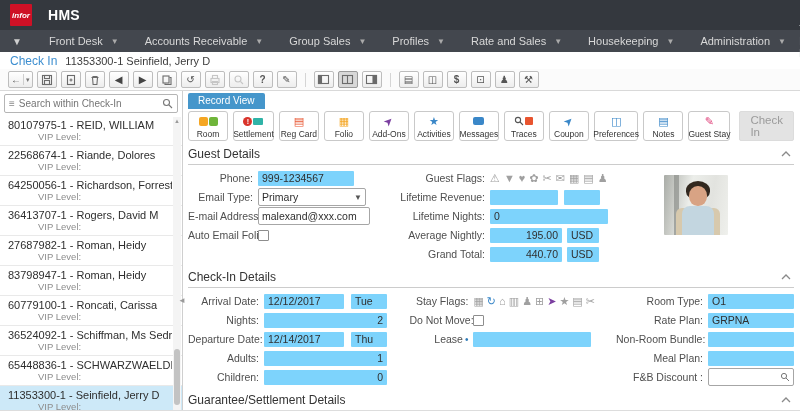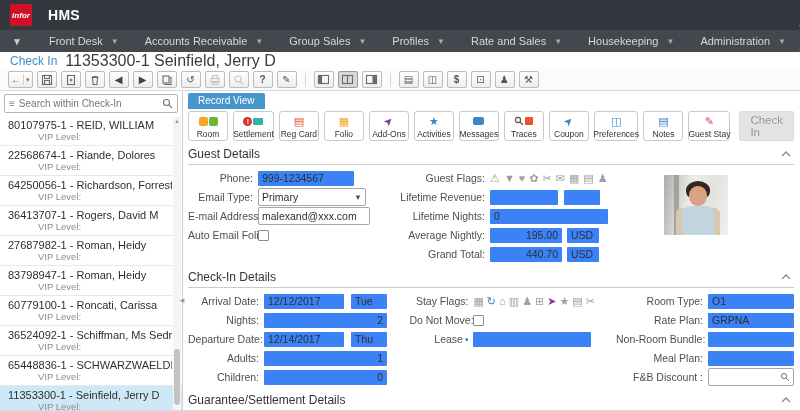--- a/index.html
+++ b/index.html
@@ -16,21 +16,21 @@
   .navcaret { color:#cfcfcf; font-size:10px; padding:0 14px 0 12px; cursor:pointer; }
   .menus { display:flex; align-items:center; }
   .menu-item { padding:0 13px; display:flex; align-items:center; gap:8px; cursor:pointer; white-space:nowrap; }
   .menu-item .caret { font-size:8px; color:#aaa; }
   .bar2 .right { margin-left:auto; display:flex; align-items:center; gap:14px; padding-right:10px; }
   .hotel { color:#b9bcc0; font-size:10.5px; }
 
   
   .crumb { height:17px; display:flex; align-items:center; padding-left:10px; gap:8px; background:#fff; }
   .crumb .page { color:#3e8fd0; font-size:12px; }
-  .crumb .rec { color:#3c3c3c; font-size:16px; }
+  .crumb .rec { color:#3c3c3c; font-size:11px; }
 
   
   .toolbar { height:22px; background:#fbfbfb; border-bottom:1px solid #d9d9d9; display:flex; align-items:center;
     padding-left:8px; gap:4px; }
   .tbtn { height:17px; min-width:20px; border:1px solid #bdbdbd; border-radius:2px;
     background:linear-gradient(#fff,#ededed); display:flex; align-items:center; justify-content:center;
     color:#555; font-size:10px; cursor:pointer; padding:0 2px; }
   .tbtn.dis { color:#c4c4c4; }
   .tbtn.dis svg { stroke:#c6c6c6 !important; }
   .tbtn.active { background:#d8d8d8; border-color:#9a9a9a; }
@@ -73,21 +73,21 @@
   .card-teal { width:10px; height:7px; background:#2fb3a7; border-radius:1px; display:block; }
   .glyph { font-style:normal; }
 
   
   .section-head { display:flex; align-items:center; margin-top:4px; padding:2px 2px 3px 0; border-bottom:1px solid #cccccc; }
   .section-title { font-size:12px; color:#333; }
   .section-head svg { margin-left:auto; stroke:#8a8a8a; fill:none; stroke-width:1.3; cursor:pointer; }
   .sec-body { display:flex; padding-top:4px; }
   .frow { display:flex; align-items:center; height:18px; margin-bottom:1px; }
   .flabel { text-align:right; color:#4f4f4f; font-size:10.5px; padding-right:5px; white-space:nowrap; flex-shrink:0; }
-  .gfield { background:#3b82f6; height:15px; font-size:10.5px; color:#2f2f2f; display:flex; align-items:center; padding:0 4px; border-radius:1px; }
+  .gfield { background:#7dd3fc; height:15px; font-size:10.5px; color:#2f2f2f; display:flex; align-items:center; padding:0 4px; border-radius:1px; }
   .gfield.num { justify-content:flex-end; }
   .wfield { background:#fff; border:1px solid #a6a6a6; border-radius:2px; height:16px; font-size:10.5px; color:#2f2f2f;
     display:flex; align-items:center; padding:8px 3px; }
   .wfield input { border:none; outline:none; font-size:10.5px; font-family:inherit; flex:1; min-width:0; color:#2f2f2f; }
   .sel { justify-content:space-between; cursor:pointer; }
   .sel .caret { font-size:8px; color:#555; }
   .cb { width:11px; height:11px; border:1px solid #8d8d8d; border-radius:1px; background:#fff; display:inline-block; cursor:pointer; }
   .flagrow { display:flex; gap:4px; align-items:center; color:#a0a0a0; font-size:11px; }
   .flagrow .fi { cursor:pointer; }
   .mag { flex-shrink:0; cursor:pointer; }

